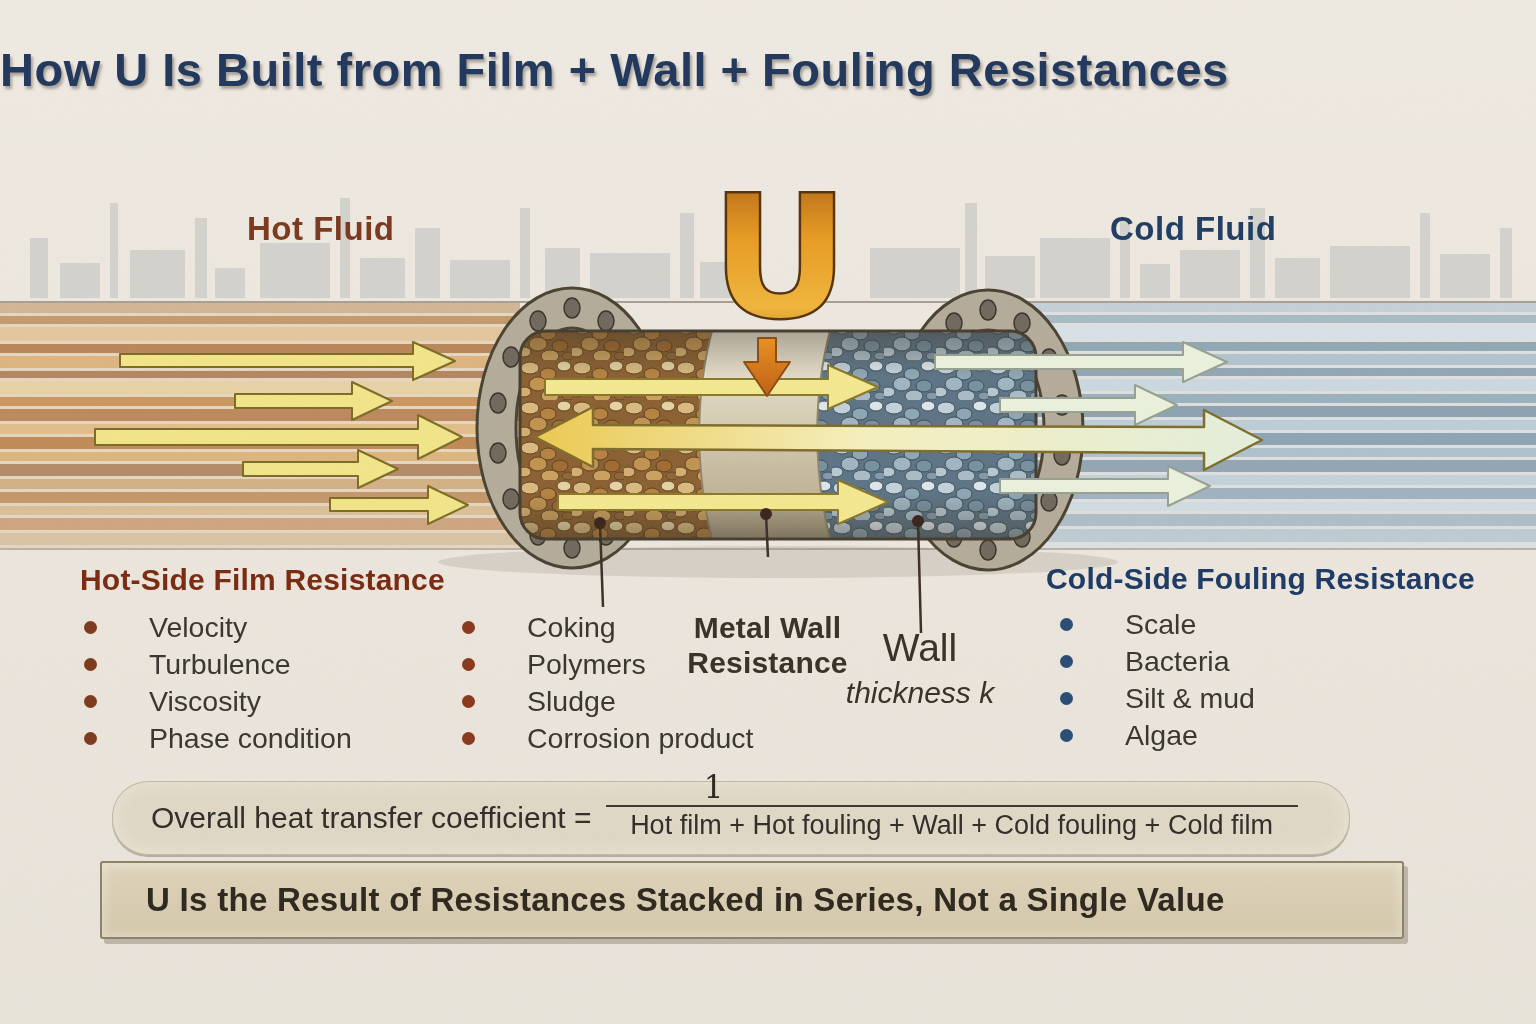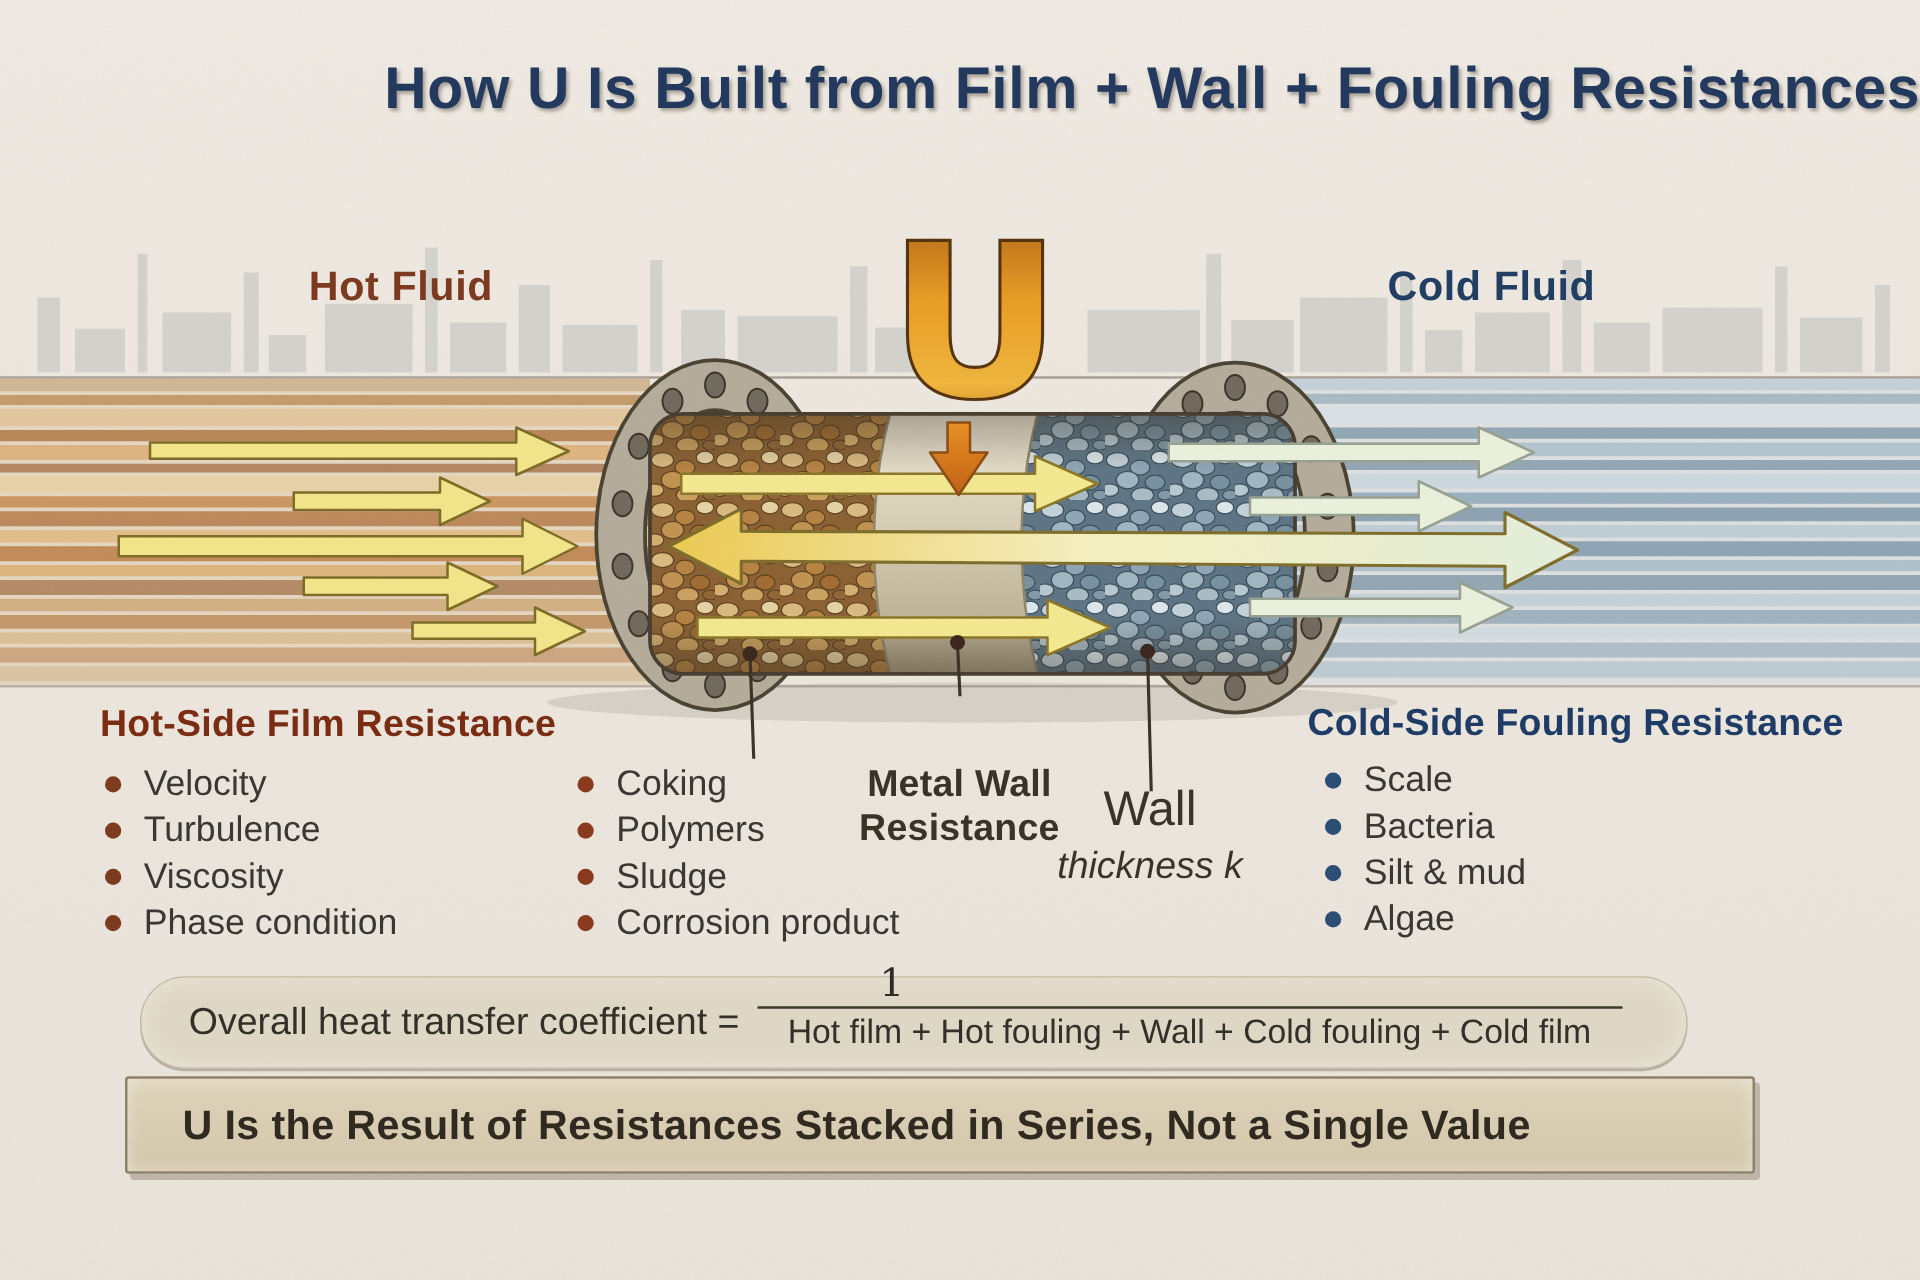--- a/index.html
+++ b/index.html
@@ -2,35 +2,35 @@
 <html><head>
 <meta charset="utf-8">
 <style>
   html,body{margin:0;padding:0;background:#d8d4cc;}
   .stage{position:relative;width:1536px;height:1024px;overflow:hidden;
          background:linear-gradient(180deg,#efeae2 0%,#ece6dd 55%,#e9e4da 100%);
          font-family:"Liberation Sans",sans-serif;}
   .abs{position:absolute;}
   svg.scene{position:absolute;left:0;top:0;width:1536px;height:1024px;}
 
-  .title{left:0;top:42px;width:1536px;text-align:right;font-size:47px;font-weight:bold;
+  .title{left:0;top:42px;width:1536px;text-align:left;font-size:47px;font-weight:bold;
          color:#233a5e;letter-spacing:.5px;text-shadow:2px 3px 3px rgba(110,100,90,.55);}
   .subtitle{left:0;top:114px;width:1536px;text-align:center;font-size:31px;color:#54555a;}
 
   .fluid-label{font-size:33px;font-weight:bold;letter-spacing:.5px;}
   .hot-label{left:247px;top:210px;color:#7c3a20;text-align:center;}
   .cold-label{left:1110px;top:210px;color:#223f63;}
 
   .sec-head{font-size:30px;font-weight:bold;letter-spacing:.2px;}
   .hot-head{left:80px;top:563px;color:#7b2d14;}
   .cold-head{left:1046px;top:562px;color:#1e3c66;}
   .wall-head{left:640px;top:563px;width:255px;text-align:center;color:#393428;line-height:35px;margin-top:47px;}
 
   ul.plist{list-style:none;margin:0;padding:0;}
-  ul.plist li{display:flex;align-items:center;height:37px;font-size:28.5px;color:#3b3833;}
+  ul.plist li{display:flex;align-items:center;height:37px;font-size:28.5px;color:#3b3833;gap:34px;}
   ul.plist .dot{width:13px;height:13px;border-radius:50%;margin-right:18px;flex:none;}
   .hot-list{left:84px;top:609px;}
   .mid-list{left:462px;top:609px;}
   .cold-list{left:1060px;top:606px;text-align:center;}
   .hot-list .dot{background:#7e3c1e;}
   .mid-list .dot{background:#8a3a1e;}
   .cold-list .dot{background:#2c4d74;}
 
   .wall-point{left:845px;top:626px;width:150px;text-align:center;color:#393428;}
   .wall-point .l1{font-size:39px;}

